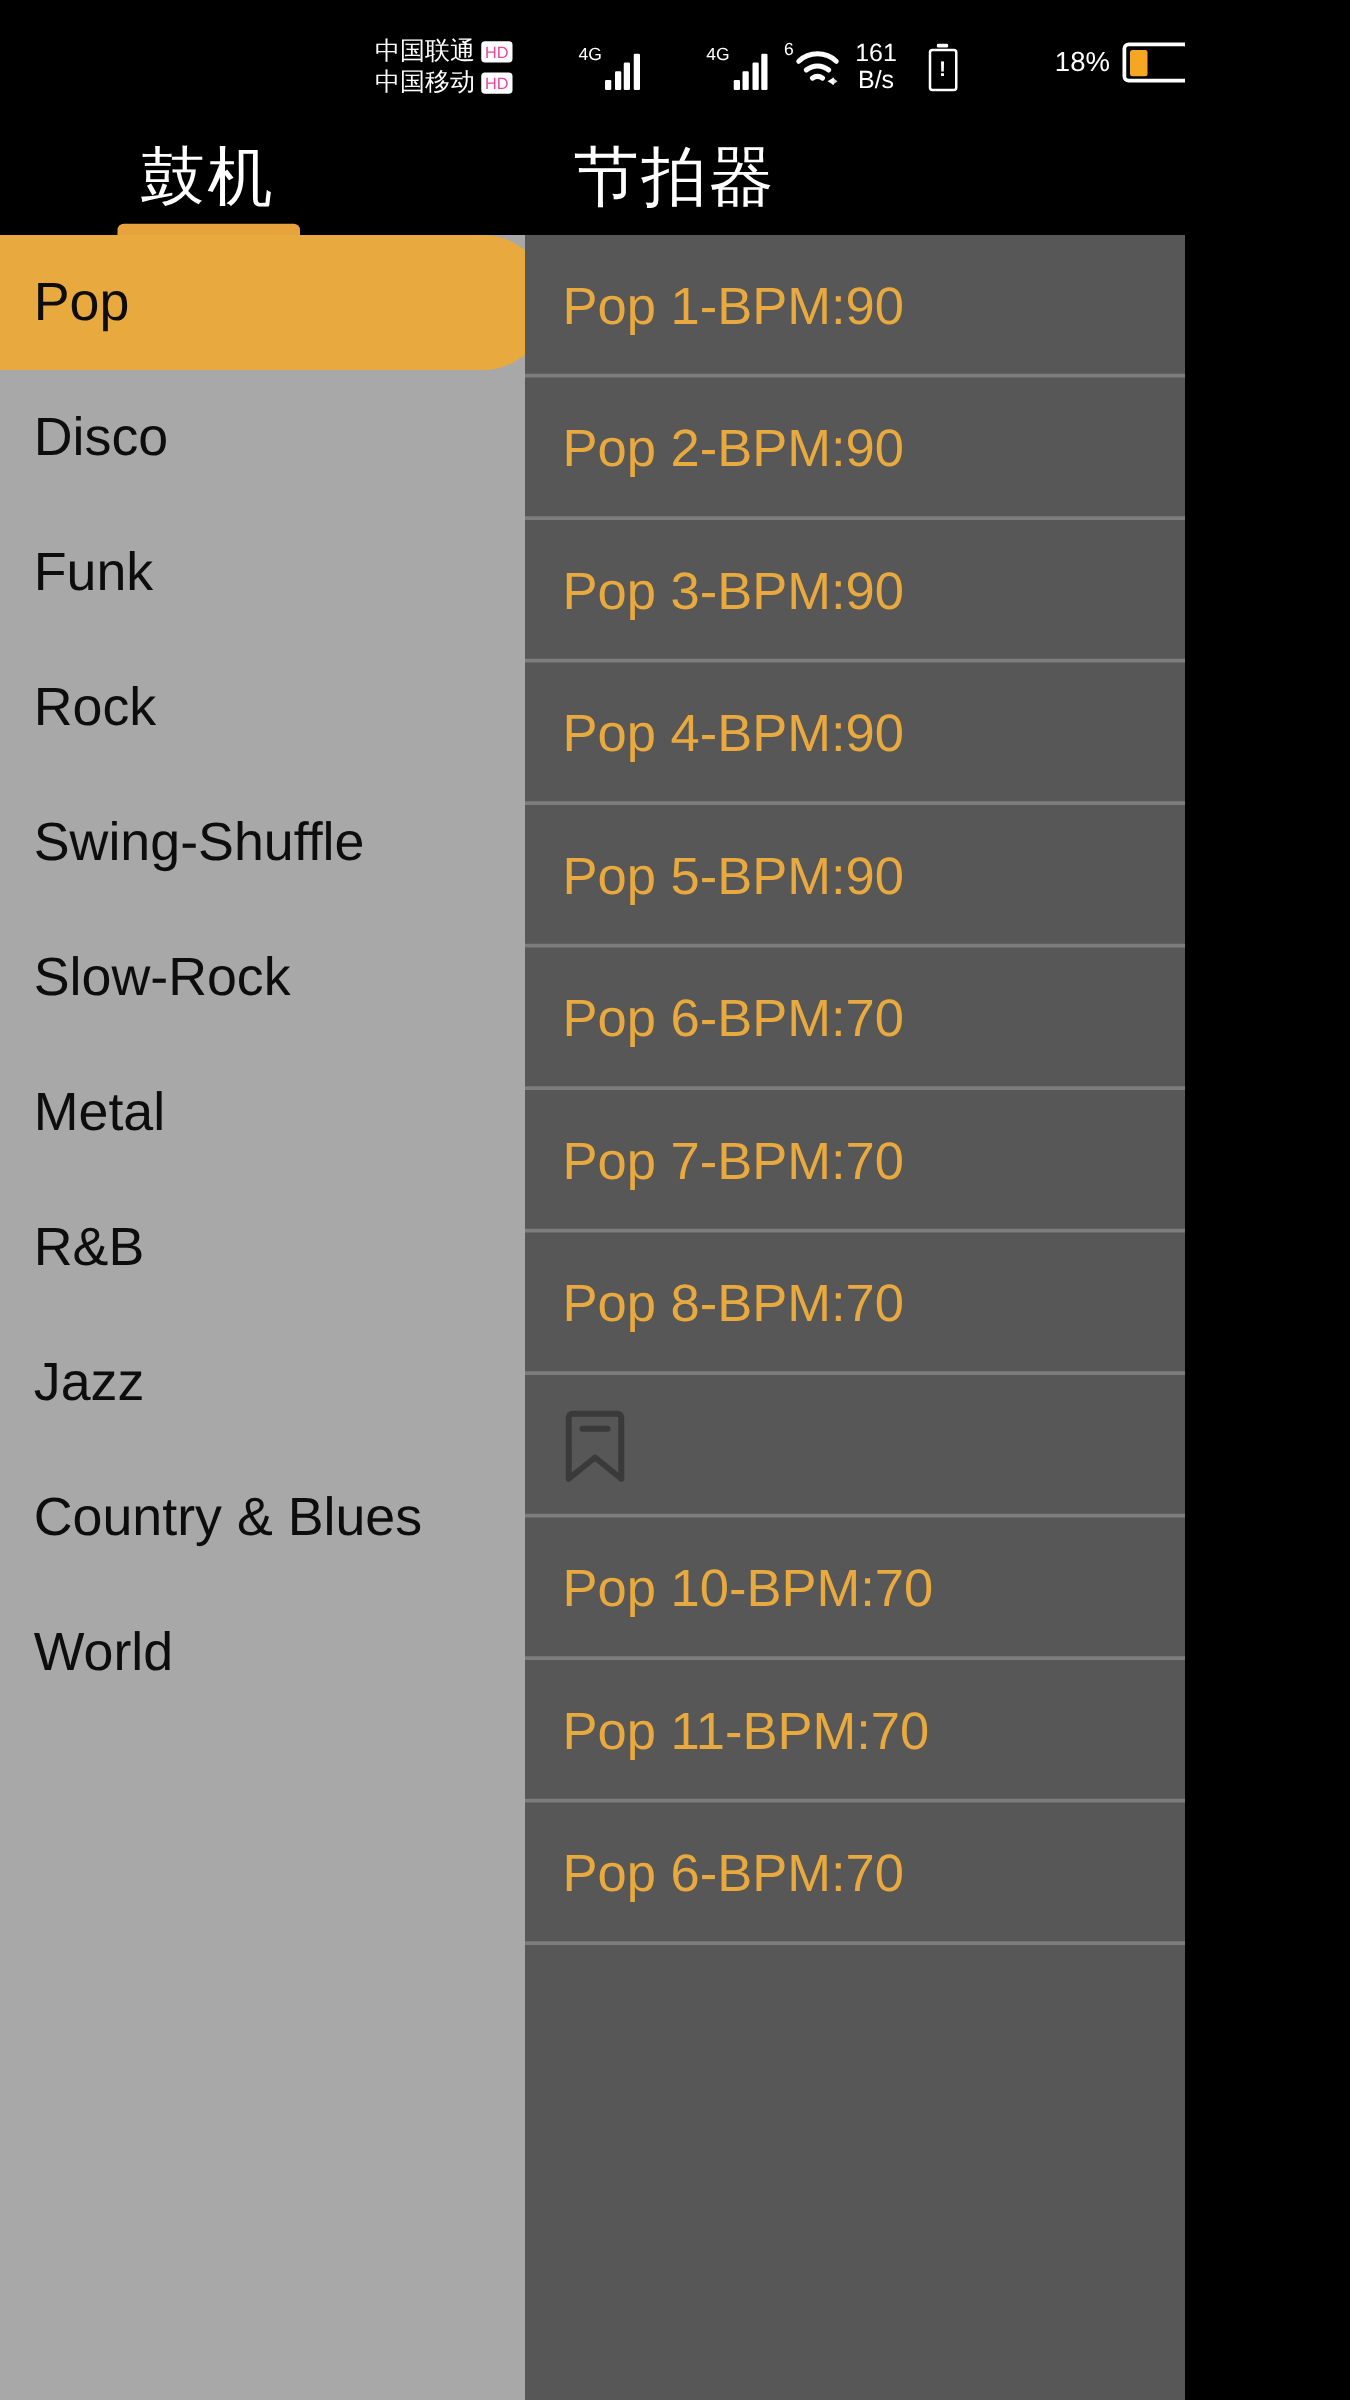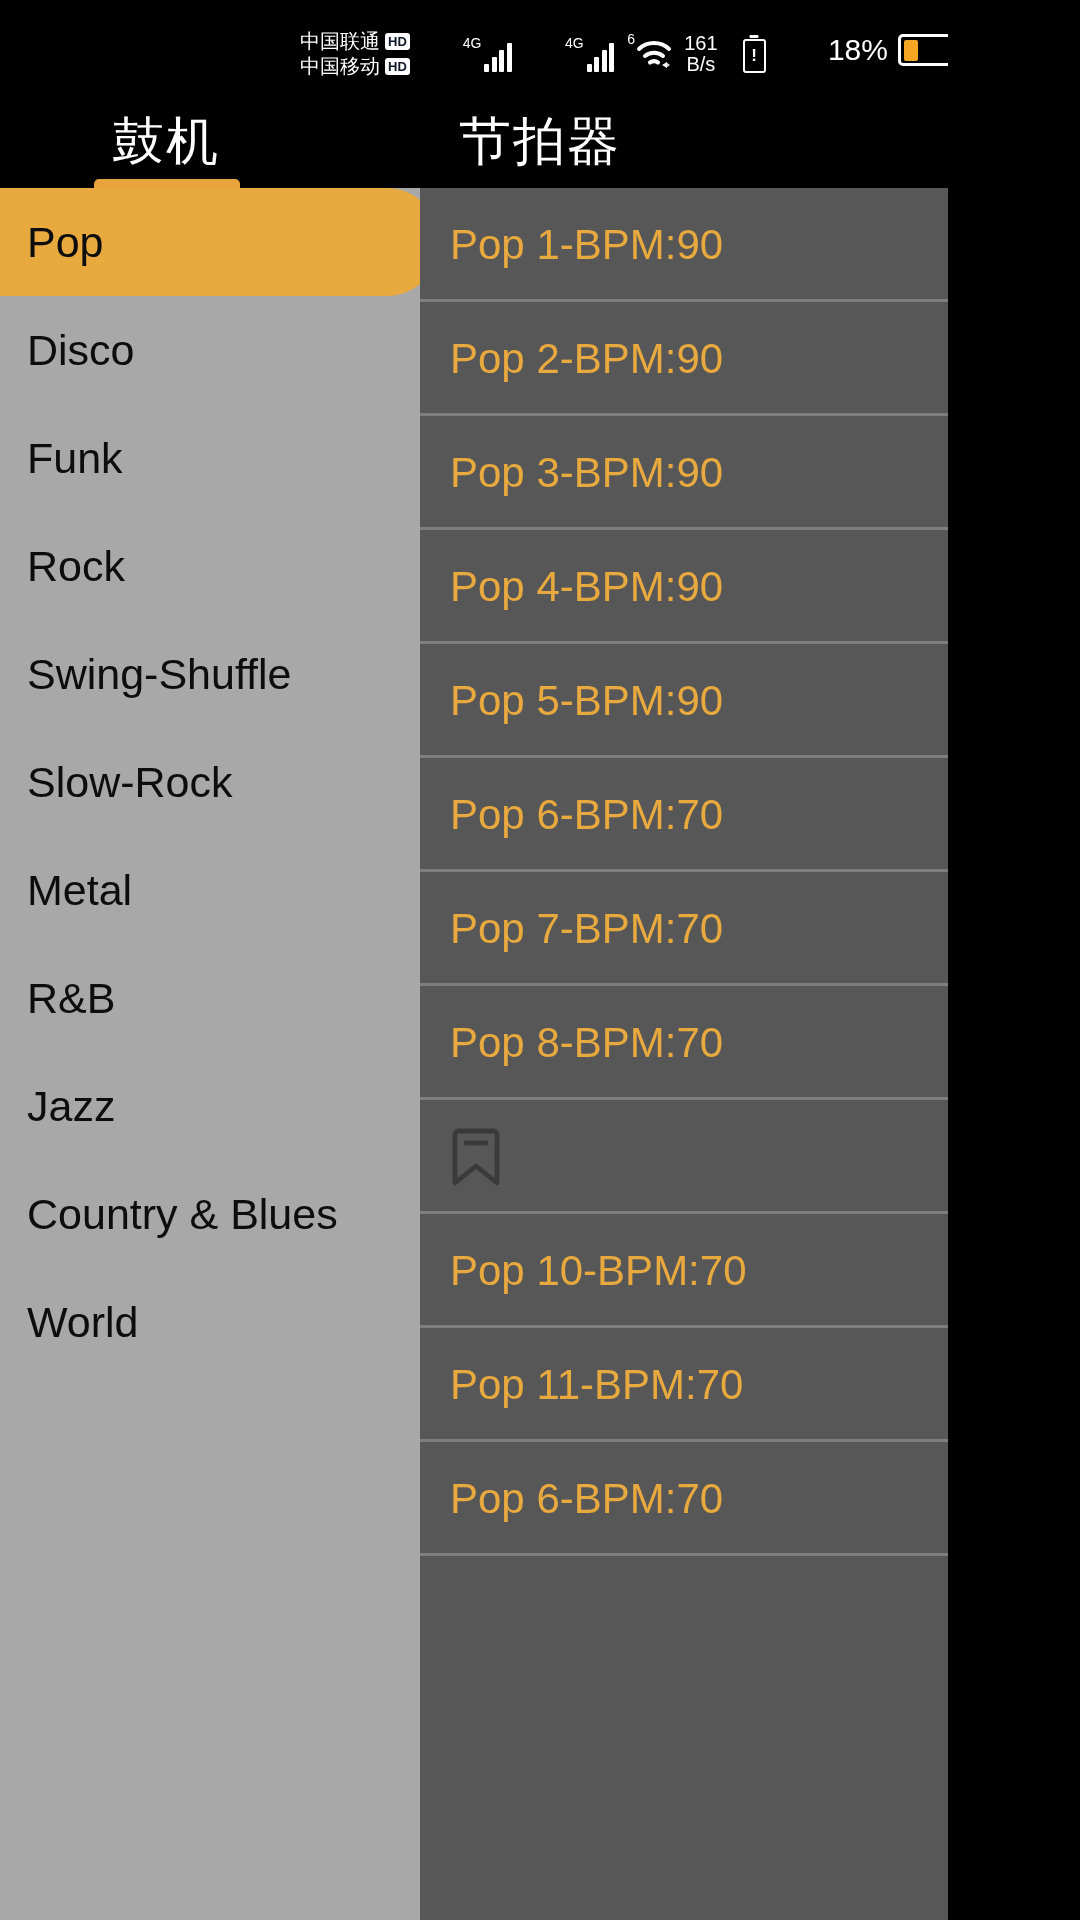--- a/index.html
+++ b/index.html
@@ -53,22 +53,22 @@
   }
   .carrier-name {
     font-size: 20px;
     line-height: 20px;
     color: #ffffff;
     letter-spacing: 0px;
   }
   .hd-badge {
     font-size: 13px;
     line-height: 13px;
-    font-weight: bold;
-    color: #0f172a;
+    font-weight: normal;
+    color: #ec4899;
     background: #ffffff;
     border-radius: 3px;
     padding: 2px 3px 2px 3px;
     font-family: "Liberation Sans", sans-serif;
   }
   .netgroup {
     display: flex;
     align-items: flex-end;
     gap: 3px;
     margin-left: 4px;
@@ -118,21 +118,21 @@
     transform: translateX(-50%);
     width: 9px; height: 3.5px; background: #fff; border-radius: 1px;
   }
   .batt-alert span { color:#fff; font-size: 17px; font-weight:bold; line-height: 17px; }
 
   .sb-right {
     position: absolute;
     right: 26px; top: 34px;
     display: flex; align-items: center; gap: 10px;
   }
-  .batt-pct { font-size: 30px; line-height: 30px; color:#fff; }
+  .batt-pct { font-size: 22px; line-height: 30px; color:#fff; }
   .batt-shell {
     width: 54px; height: 32px;
     border: 3px solid #ffffff; border-radius: 5px;
     position: relative; display:flex; align-items:center;
     padding-left: 3px; box-sizing: border-box;
   }
   .batt-shell:after {
     content:""; position:absolute; right:-8px; top:50%;
     transform: translateY(-50%);
     width: 4px; height: 13px; background:#ffffff; border-radius: 0 2px 2px 0;

